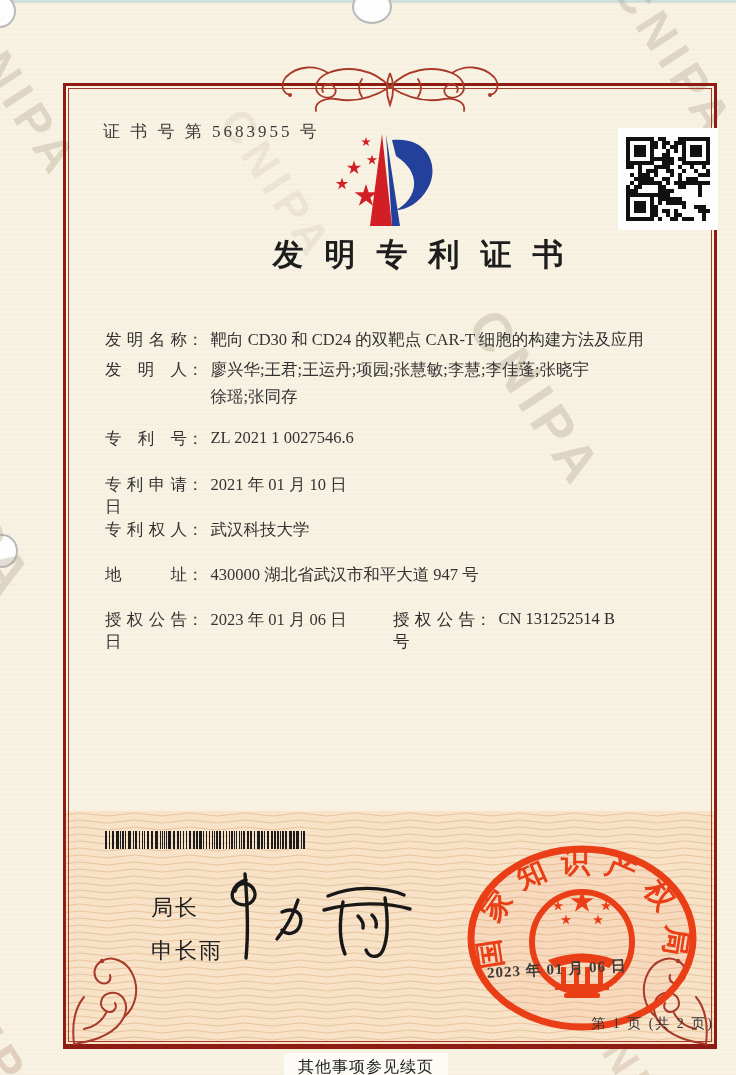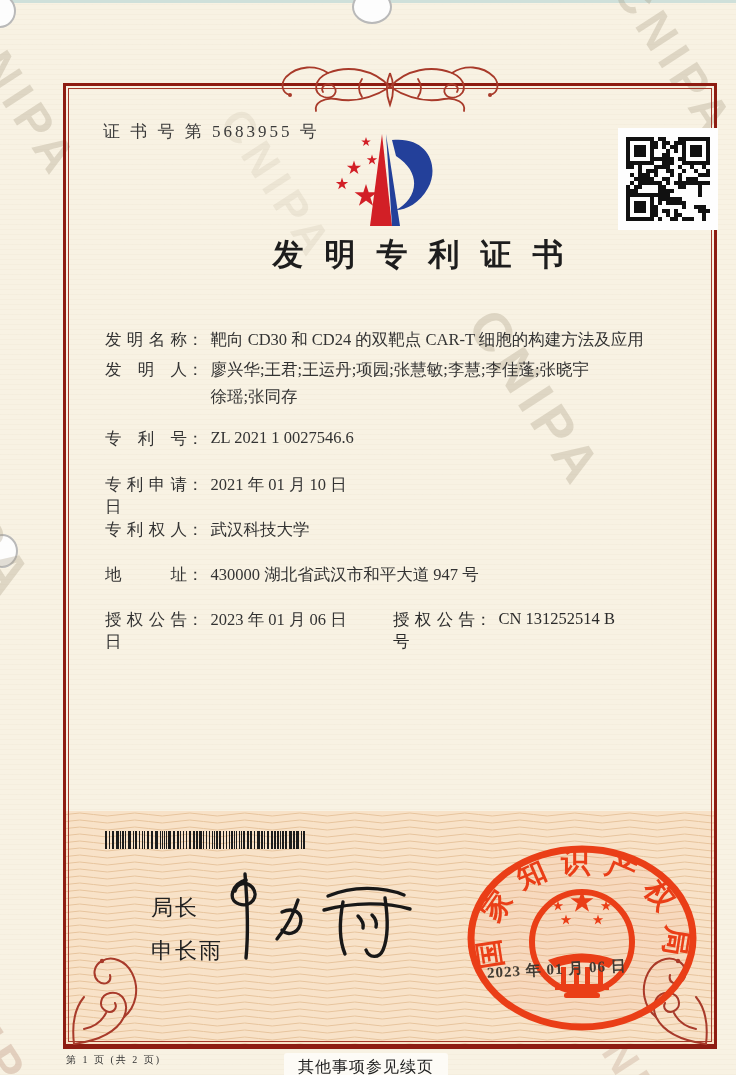--- a/index.html
+++ b/index.html
@@ -56,22 +56,22 @@
   .barcode{position:absolute;left:103px;top:831px;}
   .signer{position:absolute;left:112px;top:893px;font-size:22px;color:#222;
           font-family:"Liberation Sans",sans-serif;margin-left:39px;}
   .signer div{margin-bottom:13px;letter-spacing:2px;}
   .signature{position:absolute;left:212px;top:868px;}
 
   .seal{position:absolute;left:462px;top:840px;}
   .seal-date{position:absolute;left:487px;top:960px;font-size:15px;font-weight:700;color:#3f3a33;
              letter-spacing:1px;transform:rotate(-3deg);}
 
-  .footer-page{position:absolute;left:66px;top:1015px;width:648px;text-align:left;
-               font-size:10px;letter-spacing:2px;color:#333;margin-top:38px;}
+  .footer-page{position:absolute;left:66px;top:1015px;width:648px;text-align:right;
+               font-size:14px;letter-spacing:2px;color:#333;}
   .note-box{position:absolute;left:284px;top:1053px;background:#fdfbf6;border-radius:3px;
             padding:4px 14px;font-size:16px;color:#222;letter-spacing:1px;}
 
   .ornament-top{position:absolute;left:270px;top:57px;}
   .flourish{position:absolute;}
   .fl-left{left:66px;top:932px;}
   .fl-right{left:634px;top:932px;transform:scaleX(-1);}
 </style>
 </head>
 <body>

